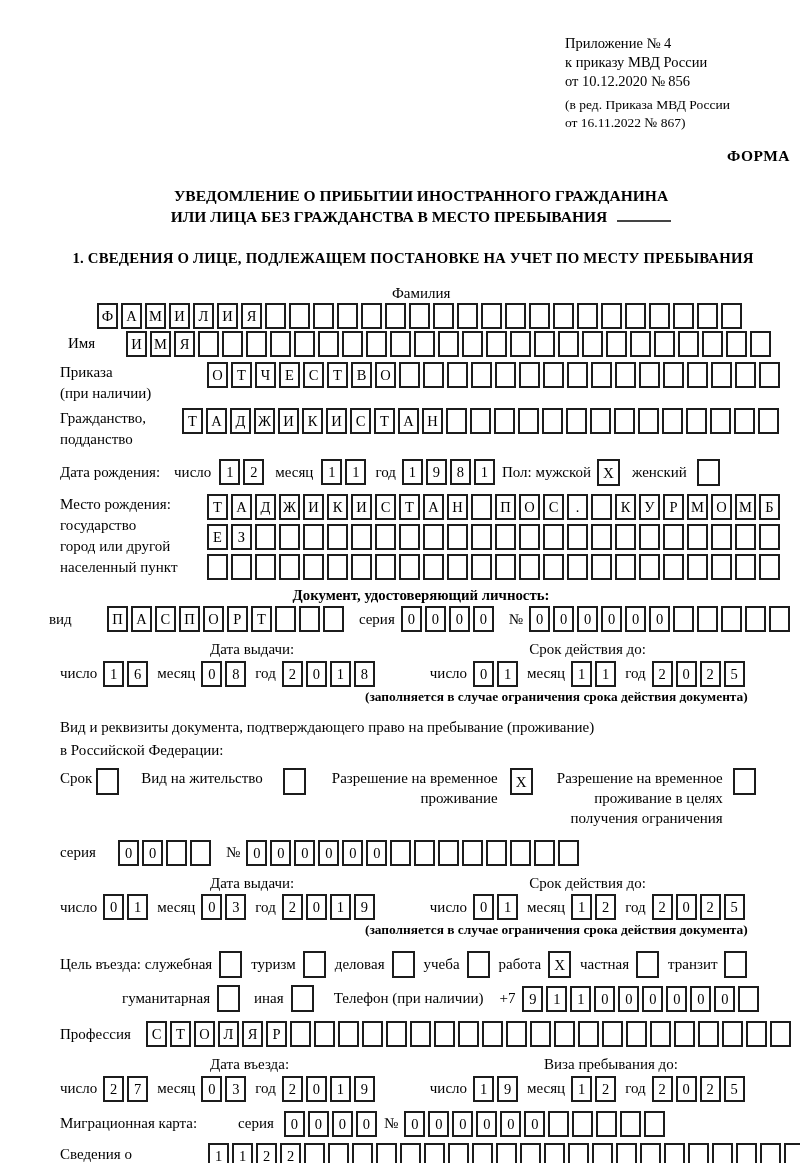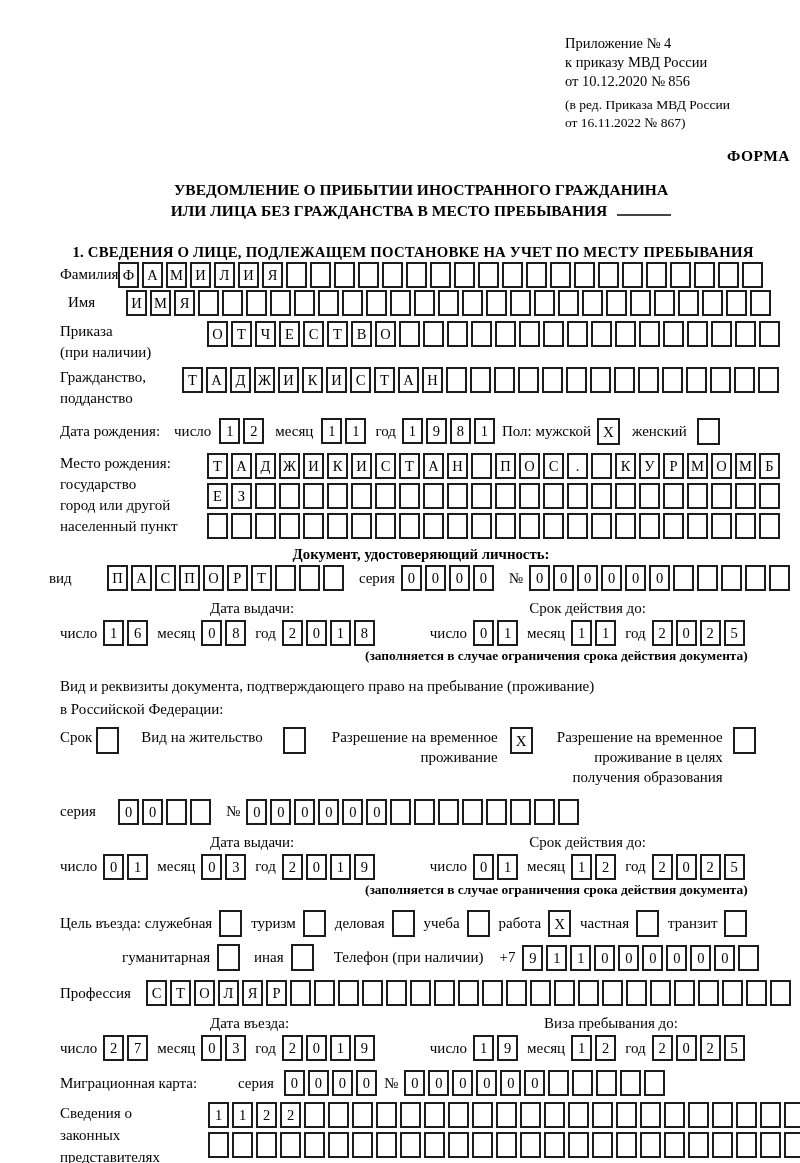--- a/index.html
+++ b/index.html
@@ -12,21 +12,21 @@
   }
   
   .hdr{margin-left:505px;width:240px;}
   .hdr .l{display:block;font-size:14.5px;line-height:19px;}
   .hdr .l.small{font-size:13.5px;line-height:18px;}
   .hdr .gap{height:5px;}
   .forma{margin-left:505px;width:225px;text-align:right;font-weight:bold;
          font-size:15.5px;margin-top:14px;letter-spacing:.5px;}
   
   .title{ text-align:center;font-weight:bold;font-size:15.5px;line-height:21px;
-          margin-top:14px;}
+          margin-top:20px;}
   .u-line{display:inline-block;width:54px;border-bottom:2px solid #444;
           height:12px;margin-left:10px;}
   .sec{ font-weight:bold;font-size:14.8px;margin-top:22px;margin-left:-16px;
         text-align:center;letter-spacing:.2px;}
   
   .row{display:flex;align-items:center;margin-top:5px;}
   .row.tight{margin-top:2px;justify-content:center;}
   .lbl{flex:none;}
   .w58{width:58px;} .w122{width:122px;} .w147{width:147px;}
   .boxes{white-space:nowrap;flex:none;}
@@ -76,21 +76,21 @@
   </div>
   <div class="forma">ФОРМА</div>
 
   <div class="title">
     <div>УВЕДОМЛЕНИЕ О ПРИБЫТИИ ИНОСТРАННОГО ГРАЖДАНИНА</div>
     <div><span>ИЛИ ЛИЦА БЕЗ ГРАЖДАНСТВА В МЕСТО ПРЕБЫВАНИЯ</span><span class="u-line"></span></div>
   </div>
 
   <div class="sec">1. СВЕДЕНИЯ О ЛИЦЕ, ПОДЛЕЖАЩЕМ ПОСТАНОВКЕ НА УЧЕТ ПО МЕСТУ ПРЕБЫВАНИЯ</div>
 
-  <div class="row" style="margin-top:0;">
+  <div class="row" style="margin-top:16px;flex-direction:column;">
     <span class="lbl w58">Фамилия</span>
     <span class="boxes"><span class="box">Ф</span><span class="box">А</span><span class="box">М</span><span class="box">И</span><span class="box">Л</span><span class="box">И</span><span class="box">Я</span><span class="box"></span><span class="box"></span><span class="box"></span><span class="box"></span><span class="box"></span><span class="box"></span><span class="box"></span><span class="box"></span><span class="box"></span><span class="box"></span><span class="box"></span><span class="box"></span><span class="box"></span><span class="box"></span><span class="box"></span><span class="box"></span><span class="box"></span><span class="box"></span><span class="box"></span><span class="box"></span></span>
   </div>
 
   <div class="row tight">
     <span class="lbl w58">Имя</span>
     <span class="boxes"><span class="box">И</span><span class="box">М</span><span class="box">Я</span><span class="box"></span><span class="box"></span><span class="box"></span><span class="box"></span><span class="box"></span><span class="box"></span><span class="box"></span><span class="box"></span><span class="box"></span><span class="box"></span><span class="box"></span><span class="box"></span><span class="box"></span><span class="box"></span><span class="box"></span><span class="box"></span><span class="box"></span><span class="box"></span><span class="box"></span><span class="box"></span><span class="box"></span><span class="box"></span><span class="box"></span><span class="box"></span></span>
   </div>
 
   <div class="twocol">
@@ -181,21 +181,21 @@
     </span>
     <span class="item" style="margin-left:22px;">
       <span class="t">Вид на жительство</span>
       <span class="cbx" style="margin-left:20px;"></span>
     </span>
     <span class="item" style="margin-left:24px;">
       <span class="tc" style="width:168px;">Разрешение на временное проживание</span>
       <span class="cbx" style="margin-left:12px;">X</span>
     </span>
     <span class="item" style="margin-left:18px;">
-      <span class="tc" style="width:172px;">Разрешение на временное проживание в целях получения образования</span>
+      <span class="tc" style="width:172px;">Разрешение на временное проживание в целях получения ограничения</span>
       <span class="cbx" style="margin-left:10px;"></span>
     </span>
   </div>
 
   <div class="row" style="margin-top:12px;">
     <span class="lbl w58">серия</span>
     <span class="boxes"><span class="box">0</span><span class="box">0</span><span class="box"></span><span class="box"></span></span>
     <span class="inl">№</span>
     <span class="boxes"><span class="box">0</span><span class="box">0</span><span class="box">0</span><span class="box">0</span><span class="box">0</span><span class="box">0</span><span class="box"></span><span class="box"></span><span class="box"></span><span class="box"></span><span class="box"></span><span class="box"></span><span class="box"></span><span class="box"></span></span>
   </div>

